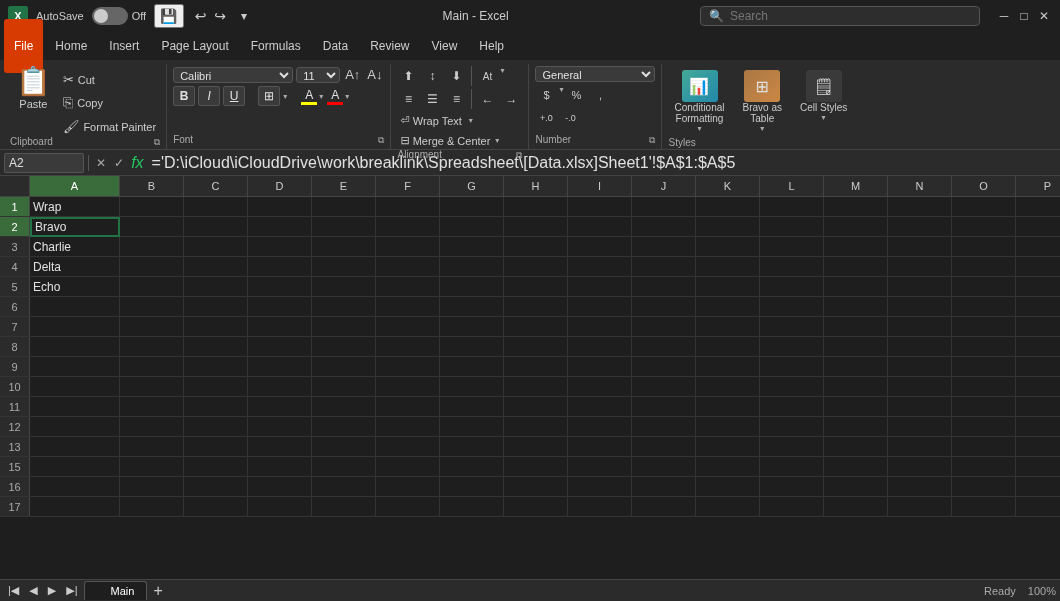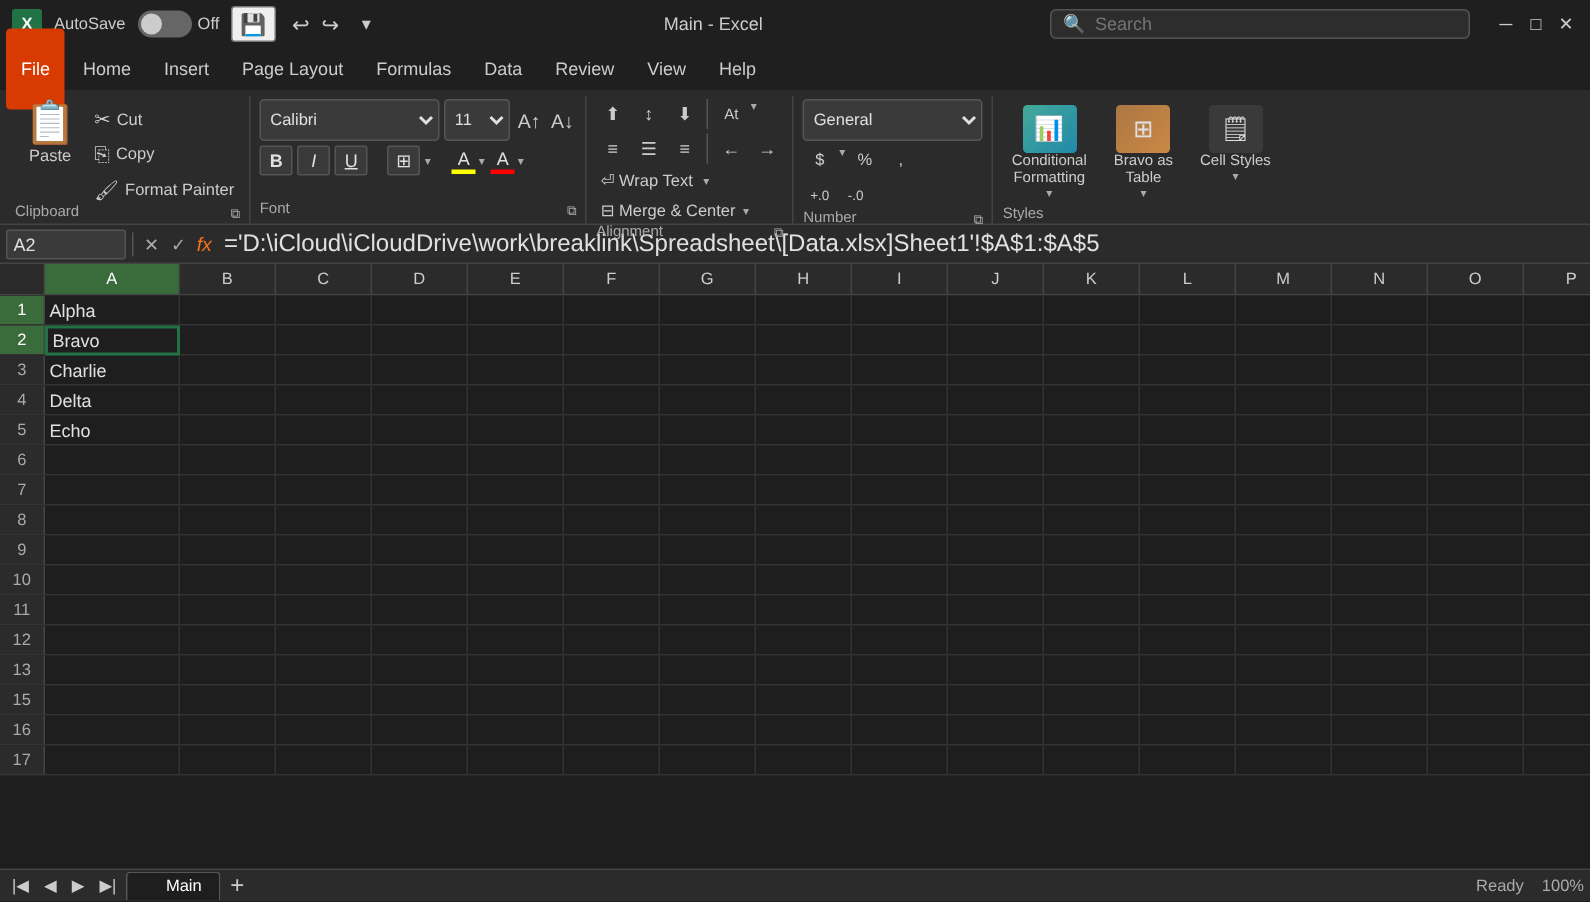--- a/index.html
+++ b/index.html
@@ -116,21 +116,21 @@
     .font-selects { display: flex; flex-direction: column; gap: 3px; }
     .font-row1 { display: flex; gap: 3px; align-items: center; }
     .font-row2 { display: flex; gap: 3px; align-items: center; }
     select.font-select {
       background: #3a3a3a;
       color: #e0e0e0;
       border: 1px solid #555;
       border-radius: 3px;
       font-size: 11px;
       padding: 1px 2px;
-      height: 28px;
+      height: 16px;
       cursor: pointer;
     }
     .font-name-select { width: 120px; }
     .font-size-select { width: 44px; }
     .font-size-btn { background: none; border: none; color: #ccc; cursor: pointer; font-size: 13px; padding: 1px 2px; }
     .format-btn {
       width: 22px; height: 20px;
       background: #3a3a3a;
       border: 1px solid #555;
       color: #e0e0e0;
@@ -205,21 +205,21 @@
       width: 80px;
       background: #3a3a3a;
       border: 1px solid #555;
       color: #e0e0e0;
       font-size: 12px;
       padding: 2px 4px;
       border-radius: 2px;
     }
     #formula-btn-area { display: flex; gap: 2px; align-items: center; }
     .formula-btn { background: none; border: none; color: #aaa; cursor: pointer; font-size: 12px; padding: 1px 3px; }
-    #fx-label { color: #f97316; font-size: 13px; font-style: italic; }
+    #fx-label { color: #22c55e; font-size: 16px; font-style: italic; }
     #formula-input {
       flex: 1;
       background: #2b2b2b;
       border: none;
       color: #e0e0e0;
       font-size: 16px;
       padding: 2px 4px;
       outline: none;
     }
 
@@ -552,21 +552,21 @@
     <div class="col-header" style="width:64px;min-width:64px;">M</div>
     <div class="col-header" style="width:64px;min-width:64px;">N</div>
     <div class="col-header" style="width:64px;min-width:64px;">O</div>
     <div class="col-header" style="width:64px;min-width:64px;">P</div>
   </div>
 
   <div id="grid-body">
 
     <div class="grid-row">
       <div class="row-num selected">1</div>
-      <div class="grid-cell col-a">Alpha</div>
+      <div class="grid-cell col-a">Wrap</div>
       <div class="grid-cell other-col"></div>
       <div class="grid-cell other-col"></div>
       <div class="grid-cell other-col"></div>
       <div class="grid-cell other-col"></div>
       <div class="grid-cell other-col"></div>
       <div class="grid-cell other-col"></div>
       <div class="grid-cell other-col"></div>
       <div class="grid-cell other-col"></div>
       <div class="grid-cell other-col"></div>
       <div class="grid-cell other-col"></div>

